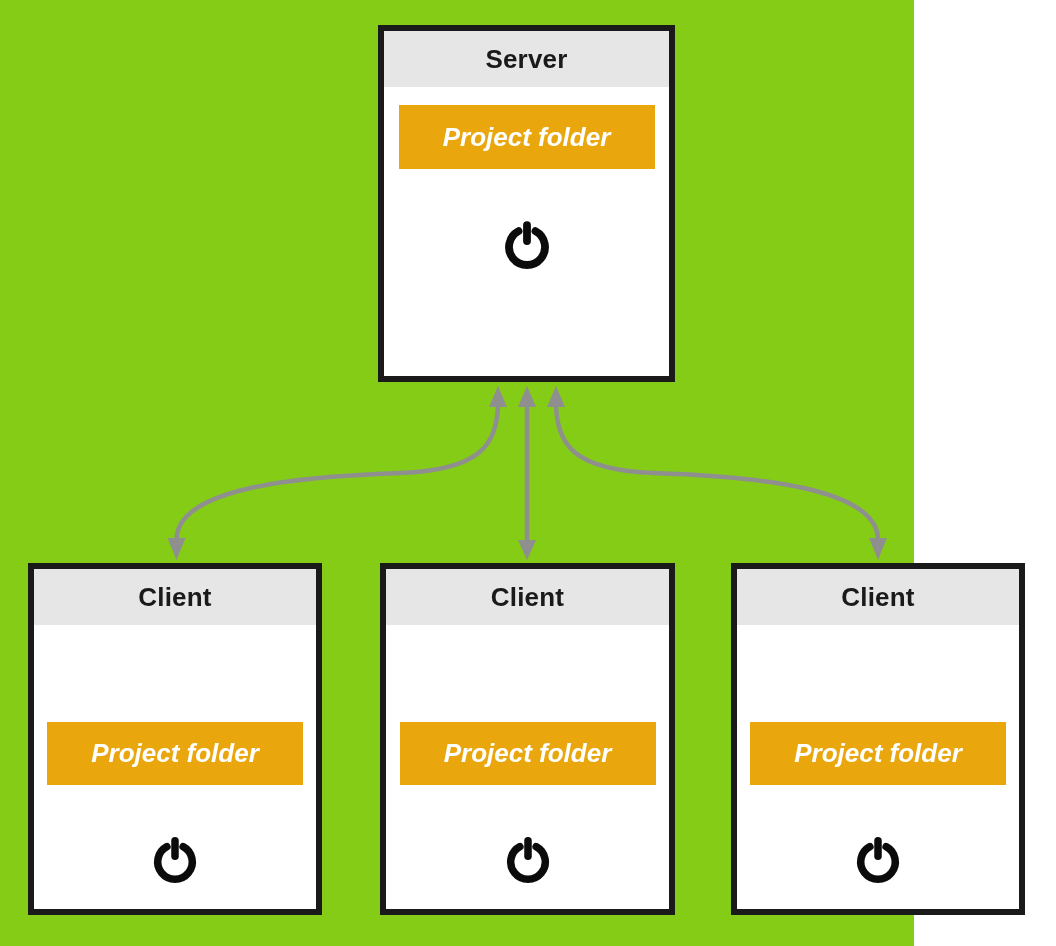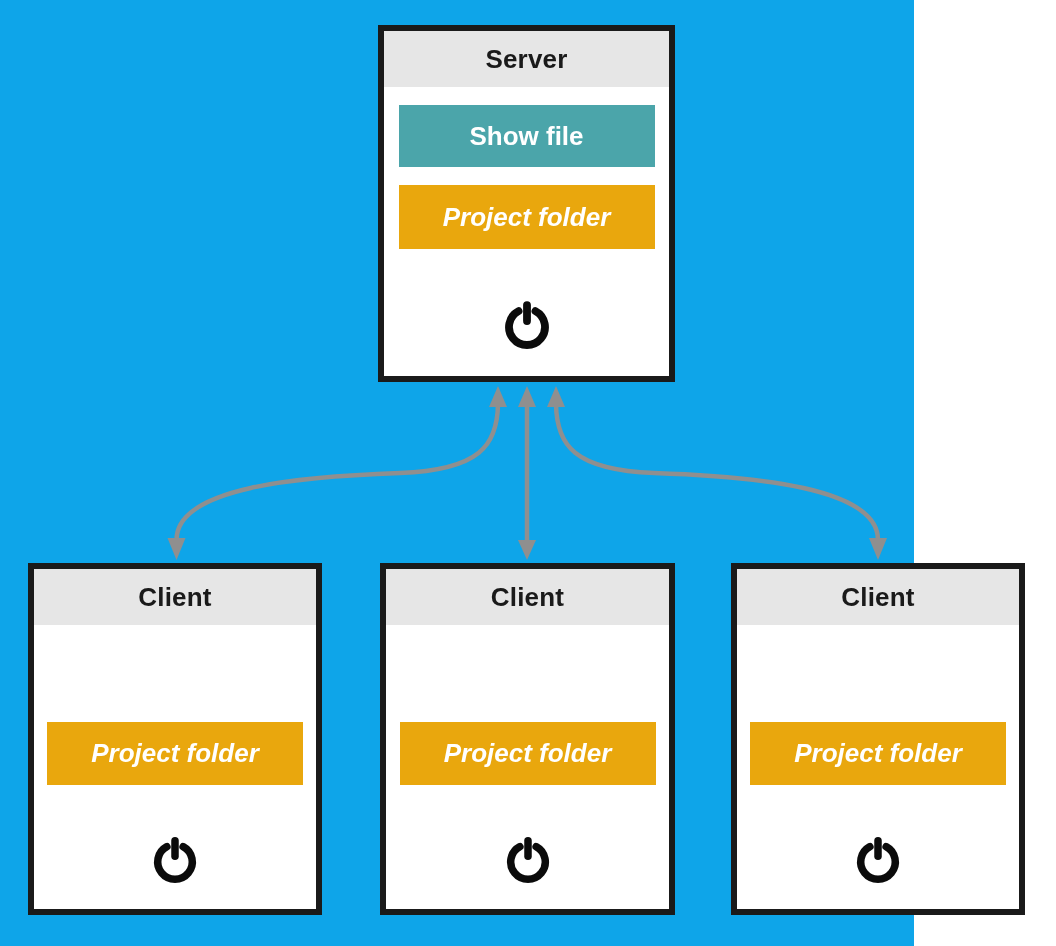--- a/index.html
+++ b/index.html
@@ -16,21 +16,21 @@
     font-family: "Liberation Sans", "DejaVu Sans", sans-serif;
     width: 1056px;
     height: 946px;
     position: relative;
     overflow: hidden;
   }
   .canvas {
     position: absolute;
     left: 0; top: 0;
     width: 914px; height: 946px;
-    background: #0ea5e9;
+    background: #84cc16;
   }
   svg.arrows {
     position: absolute;
     left: 0; top: 0;
     width: 1056px; height: 946px;
     pointer-events: none;
   }
   svg.arrows .conn {
     fill: none;
     stroke: var(--arrow-gray);
@@ -129,21 +129,20 @@
     <g>
       <path class="mini-stem" d="M 527 169 L 527 179"></path>
       <polygon class="mini-head" points="520.5,177.5 533.5,177.5 527,186.5"></polygon>
     </g>
   </svg>
 
   <div class="box server" style="left:378px; top:25px; width:297px; height:357px;">
     <div class="box-header">
       <span class="box-title">Server</span>
     </div>
-    <div class="btn teal">Show file</div>
     <div class="mini-arrow-slot"></div>
     <div class="btn orange">Project folder</div>
     <div class="power">
       <svg width="52" height="52" viewBox="0 0 24 24">
         <path class="pw-stroke" d="M 12 2.8 L 12 10.2"></path>
         <path class="pw-stroke" d="M 8.1 5.6 A 8.3 8.3 0 1 0 15.9 5.6"></path>
       </svg>
     </div>
   </div>
 

